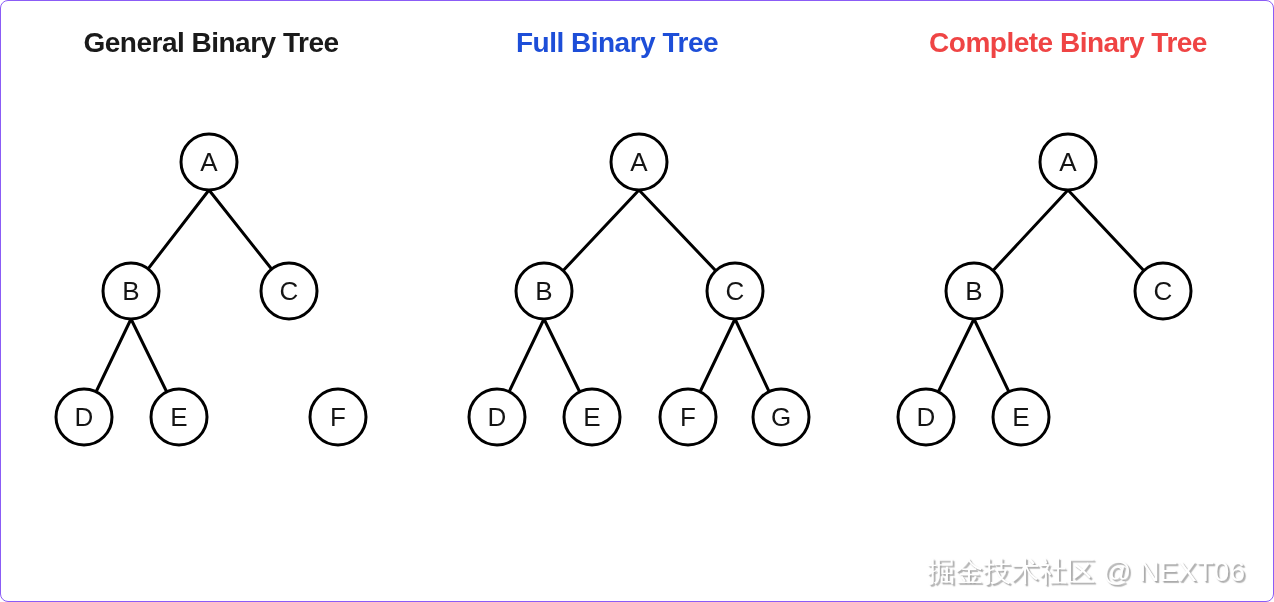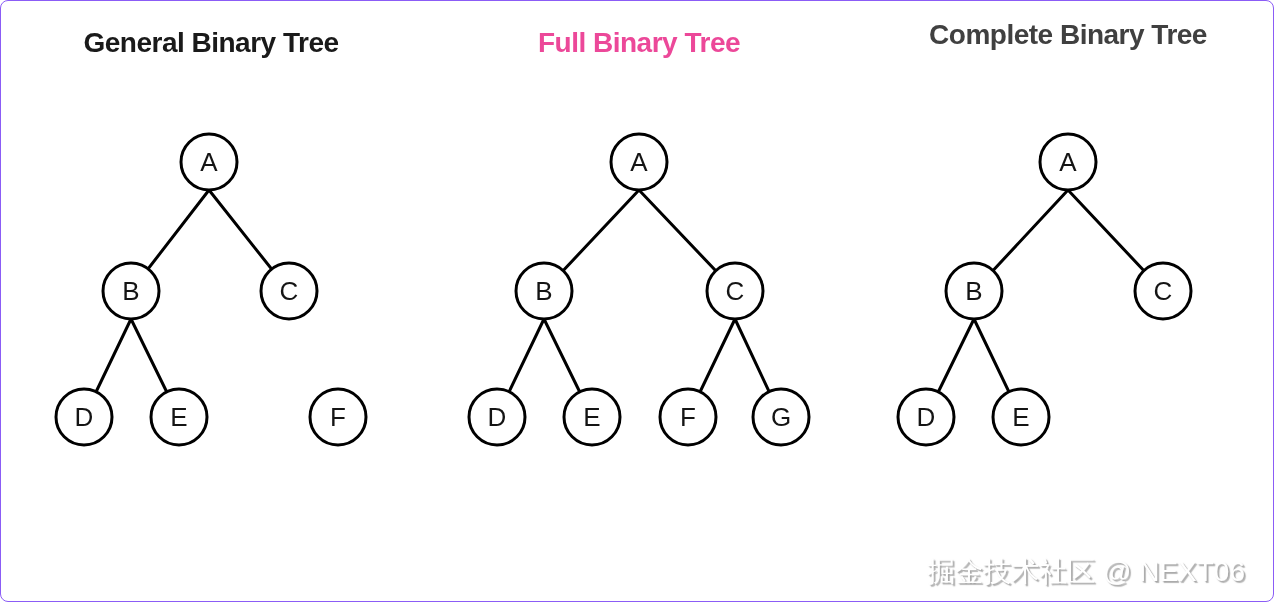--- a/index.html
+++ b/index.html
@@ -54,23 +54,23 @@
     white-space: nowrap;
   }
 </style>
 </head>
 <body>
 
 <div class="page">
 
   <div class="tree-title" style="left: 210px; top: 26px; color: rgb(26, 26, 26);">General Binary Tree</div>
 
-  <div class="tree-title" style="left: 638px; top: 26px; color: #ec4899;">Full Binary Tree</div>
+  <div class="tree-title" style="left: 616px; top: 26px; color: #1d4ed8;">Full Binary Tree</div>
 
-  <div class="tree-title" style="left: 1067px; top: 18px; color: #404040;">Complete Binary Tree</div>
+  <div class="tree-title" style="left: 1067px; top: 26px; color: #ef4444;">Complete Binary Tree</div>
 
   <svg id="tree-canvas" width="1274" height="602" viewBox="0 0 1274 602" xmlns="http://www.w3.org/2000/svg">
       <g>
         <line x1="208" y1="189" x2="130" y2="290" stroke="#000000" stroke-width="3" stroke-linecap="round"></line>
         <line x1="208" y1="189" x2="288" y2="290" stroke="#000000" stroke-width="3" stroke-linecap="round"></line>
         <line x1="130" y1="318" x2="83" y2="416" stroke="#000000" stroke-width="3" stroke-linecap="round"></line>
         <line x1="130" y1="318" x2="178" y2="416" stroke="#000000" stroke-width="3" stroke-linecap="round"></line>
         <circle cx="208" cy="161" r="28" fill="#ffffff" stroke="#000000" stroke-width="3"></circle>
         <text x="208" y="170" text-anchor="middle" class="node-label">A</text>
         <circle cx="130" cy="290" r="28" fill="#ffffff" stroke="#000000" stroke-width="3"></circle>

